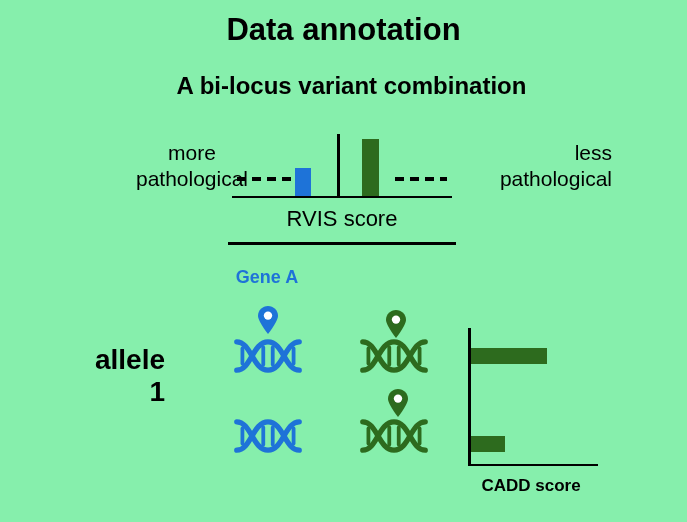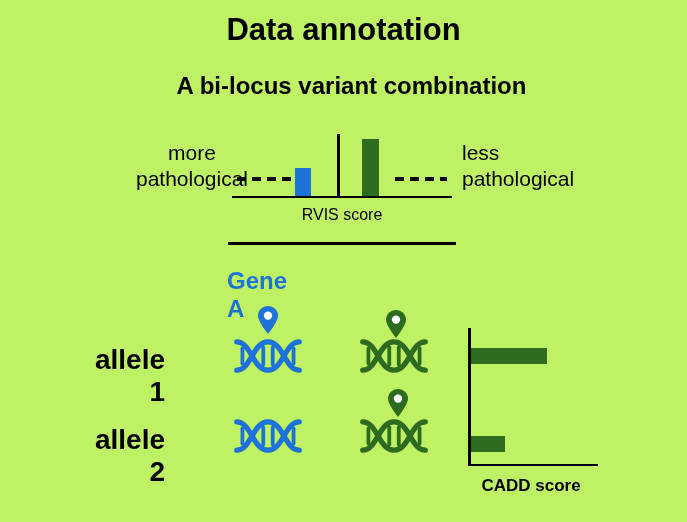--- a/index.html
+++ b/index.html
@@ -1,43 +1,43 @@
 <!DOCTYPE html>
 <html><head>
 <meta charset="utf-8">
 <style>
   * { margin:0; padding:0; box-sizing:border-box; }
   html,body { background:#ffffff; }
   #canvas {
-    position:relative; width:687px; height:522px; background:#bef264;
+    position:relative; width:687px; height:522px; background:#86efac;
     font-family:"Liberation Sans", sans-serif; color:#000; overflow:hidden;
   }
   .abs { position:absolute; }
 
   .title    { top:12px; left:0; width:687px; text-align:center; font-size:31px; font-weight:bold; }
   .subtitle { top:72px; left:8px; width:687px; text-align:center; font-size:24px; font-weight:bold; }
 
   .side-label { font-size:21px; line-height:1.22; }
   .left-side-label  { left:122px; top:140px; width:140px; text-align:center; }
-  .right-side-label { left:462px; top:140px; width:150px; text-align:left; }
+  .right-side-label { left:462px; top:140px; width:150px; text-align:right; }
 
   .rvis-chart { left:232px; top:130px; width:220px; height:68px; }
   .rvis-baseline { left:0; bottom:0; width:220px; height:2px; background:#000; }
   .dash { height:4px; bottom:17px;
           background:repeating-linear-gradient(90deg,#000 0 9px,transparent 9px 15px); }
   .dash-left  { left:5px;   width:54px; }
   .dash-right { left:163px; width:52px; }
   .rvis-bar-a { left:63px;  bottom:2px; width:16px; }
   .rvis-zero  { left:105px; bottom:2px; width:3px; height:62px; background:#000; }
   .rvis-bar-b { left:130px; bottom:2px; width:17px; }
 
-  .rvis-axis-label { left:232px; top:206px; width:220px; text-align:center; font-size:16px; }
+  .rvis-axis-label { left:232px; top:206px; width:220px; text-align:center; font-size:22px; }
   .rvis-underline  { left:228px; top:242px; width:228px; height:3px; background:#000; }
 
-  .gene-label { top:267px; width:80px; text-align:left; font-size:24px; font-weight:bold; }
+  .gene-label { top:267px; width:80px; text-align:center; font-size:18px; font-weight:bold; }
   .gene-a-label { left:227px; }
   .gene-b-label { left:353px; }
 
   .allele-label { left:80px; width:85px; text-align:right; font-size:28px; font-weight:bold; }
   .allele-1-label { top:344px; }
   .allele-2-label { top:424px; }
 
   .dna { width:72px; height:44px; display:block; }
   .dna-a1-blue  { left:232px; top:334px; }
   .dna-a1-green { left:358px; top:334px; }
@@ -96,21 +96,20 @@
     <div class="abs dash dash-right"></div>
     <div class="abs rvis-baseline"></div>
   </div>
 
   <div class="abs rvis-axis-label">RVIS score</div>
   <div class="abs rvis-underline"></div>
 
   <div class="abs gene-label gene-a-label" style="color: rgb(30, 115, 216);">Gene A</div>
 
   <div class="abs allele-label allele-1-label">allele 1</div>
-  <div class="abs allele-label allele-2-label">allele 2</div>
 
   <svg class="abs pin pin-a1-blue" style="color: rgb(30, 115, 216);">
       <use href="#pin-symbol"></use>
     </svg>
   <svg class="abs pin pin-a1-green" style="color: rgb(45, 107, 30);">
       <use href="#pin-symbol"></use>
     </svg>
   <svg class="abs pin pin-a2-green" style="color: rgb(45, 107, 30);">
       <use href="#pin-symbol"></use>
     </svg>

